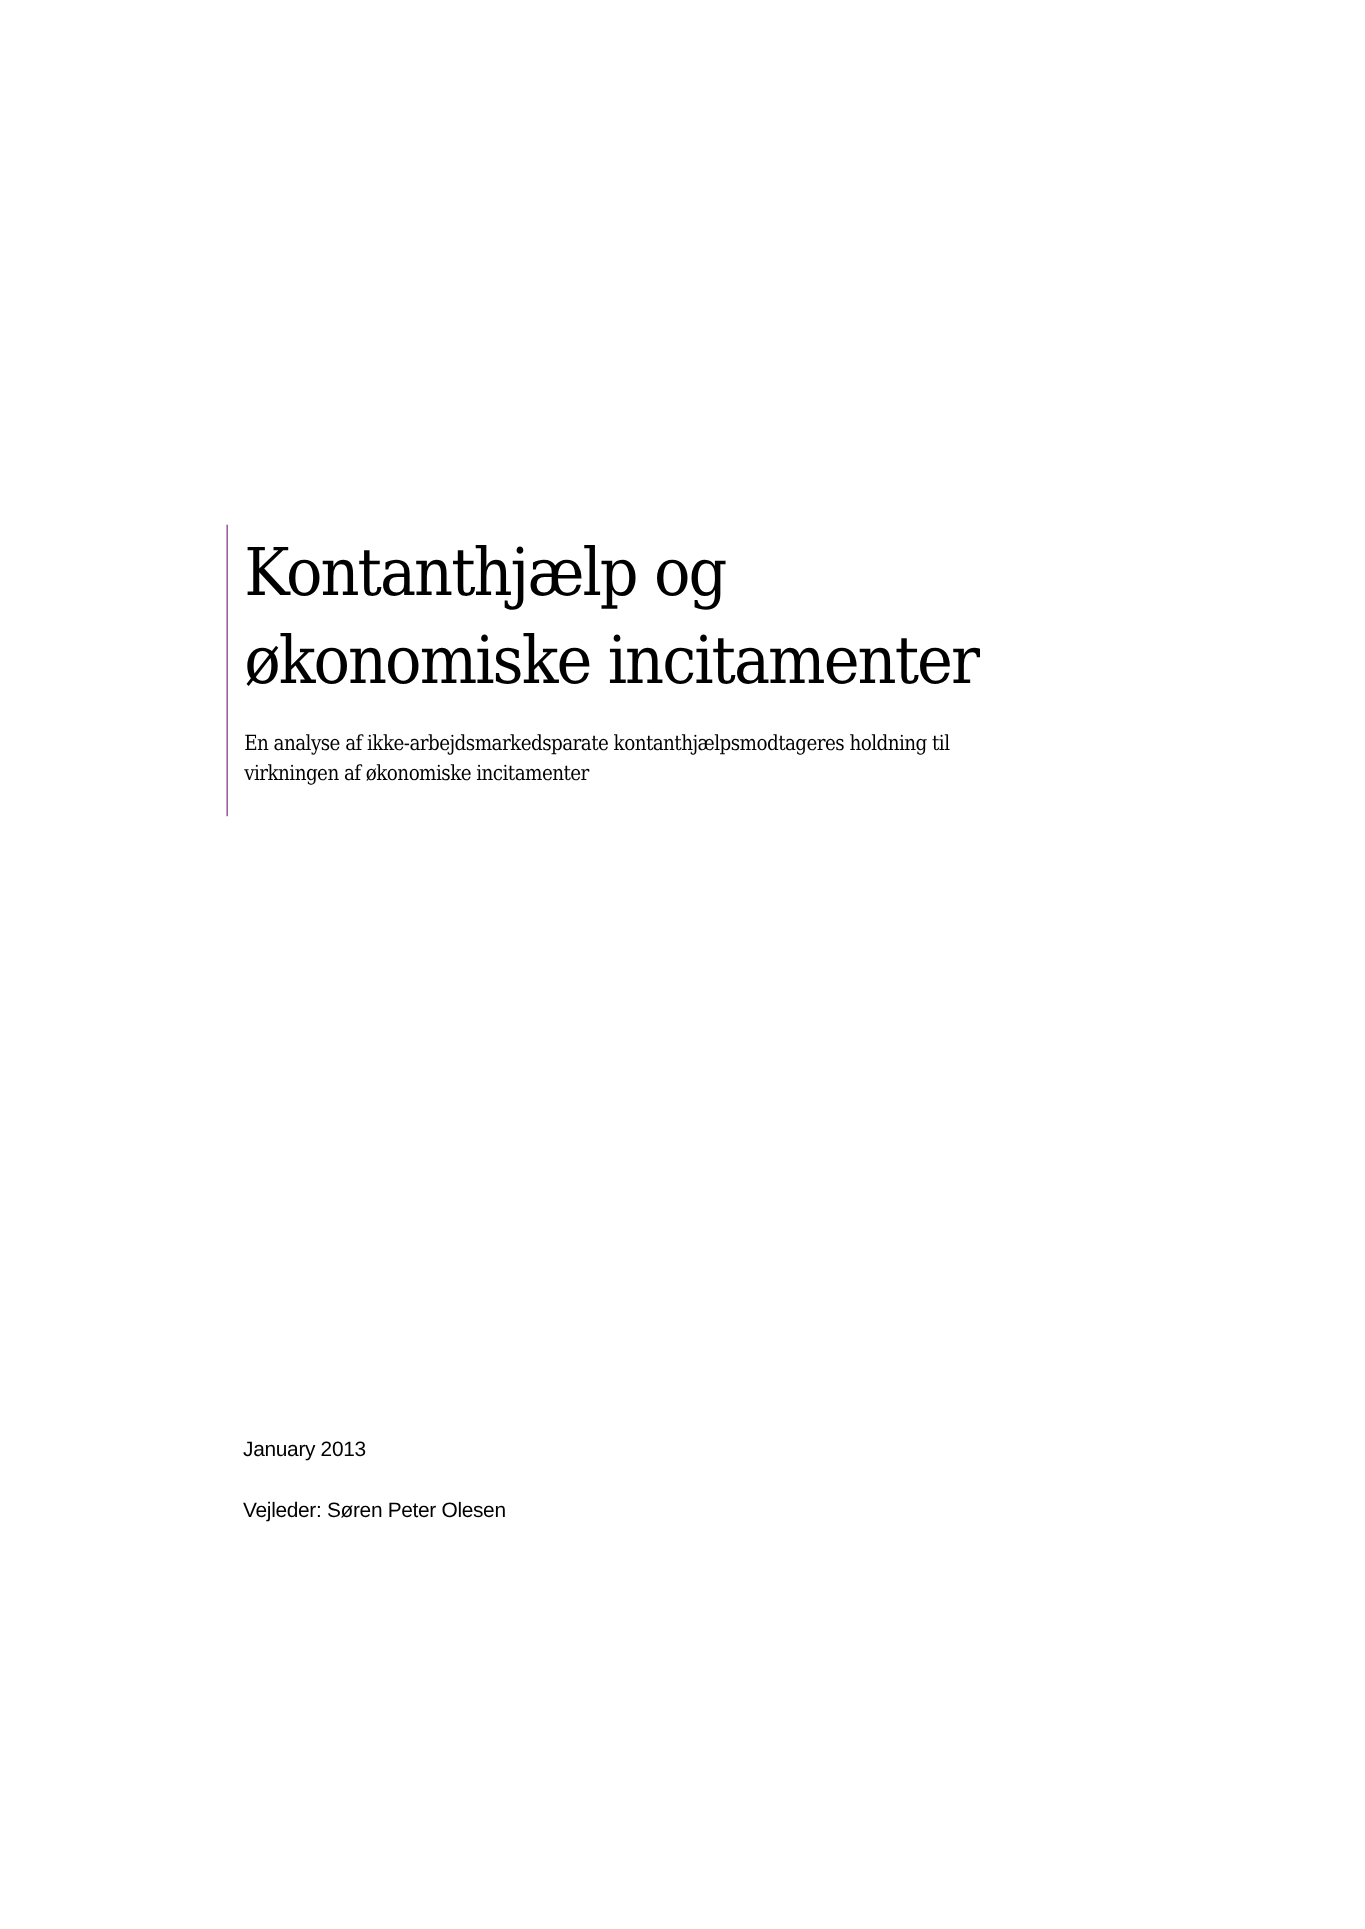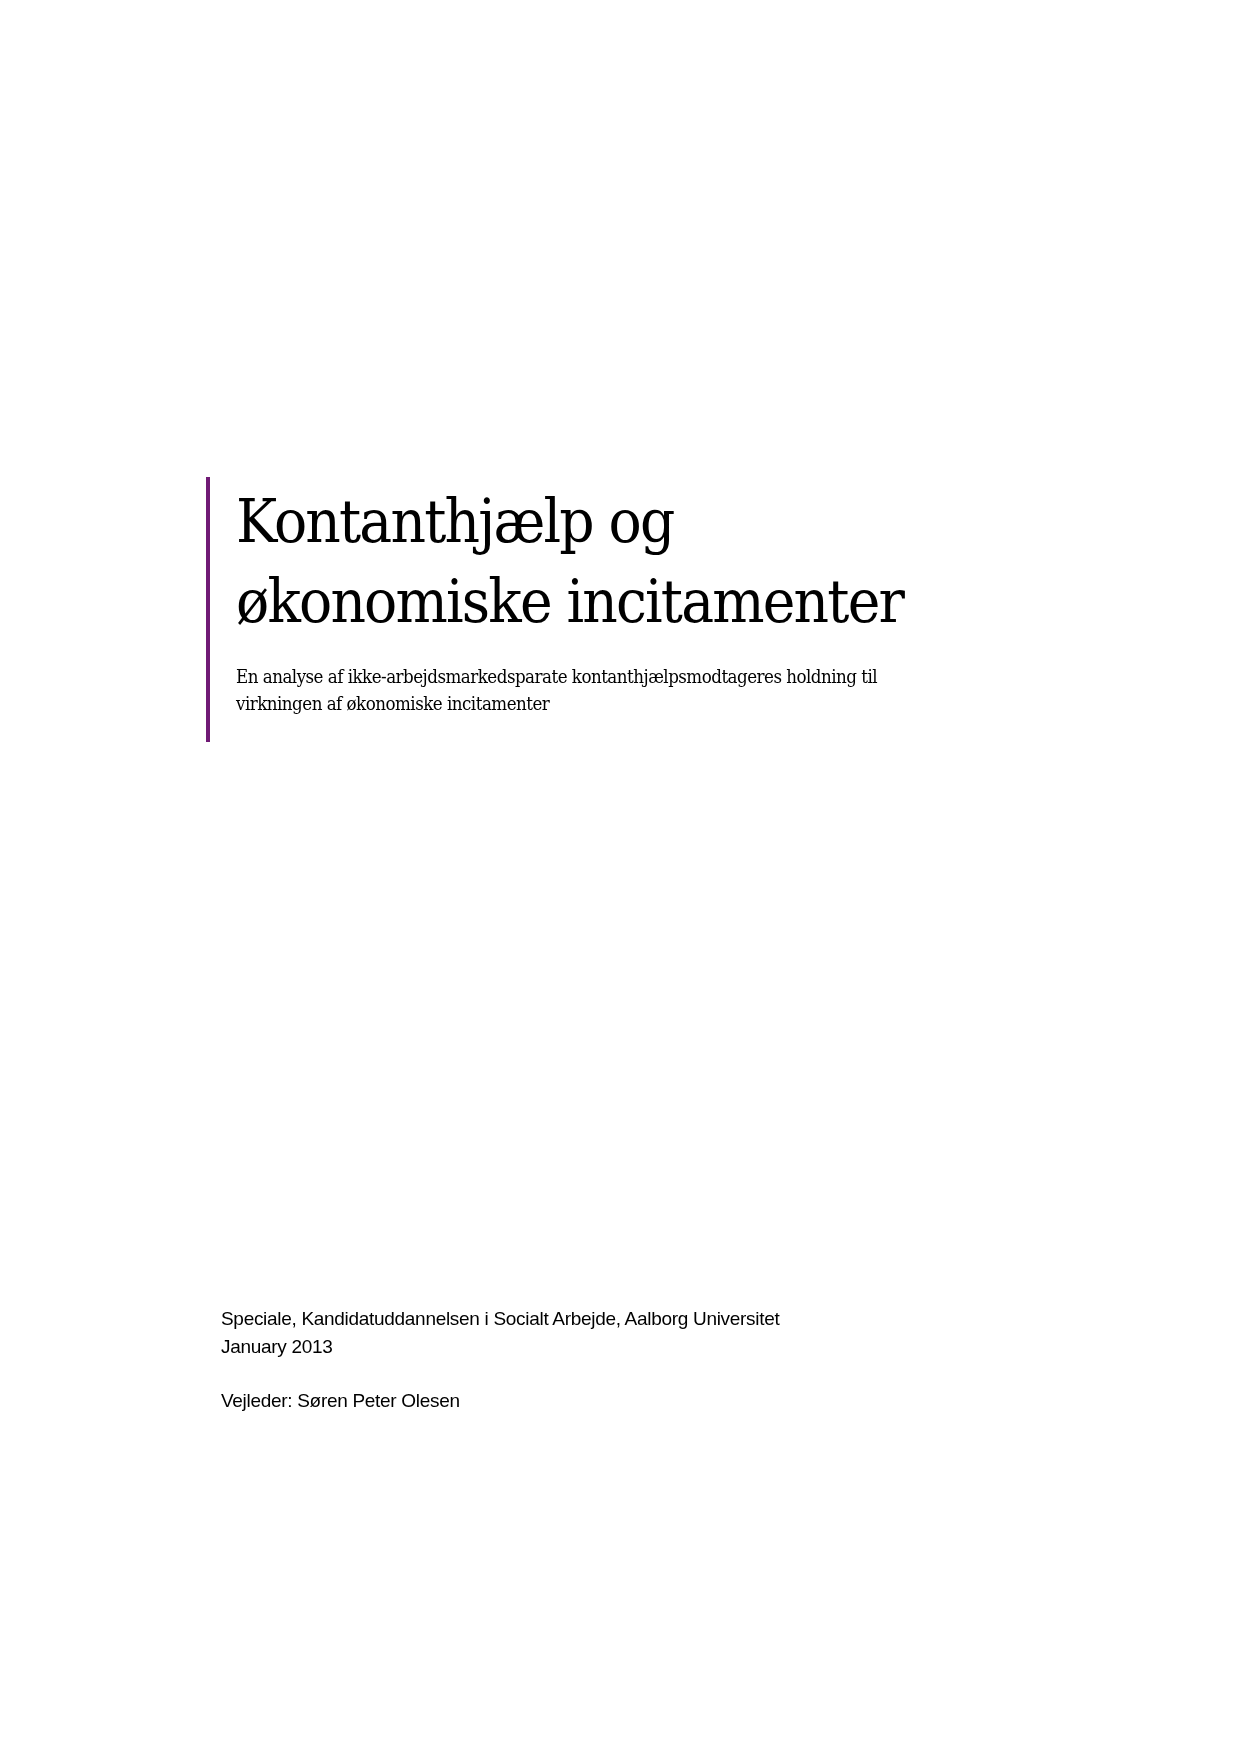--- a/index.html
+++ b/index.html
@@ -13,22 +13,22 @@
       position: relative;
       overflow: hidden;
       color: #000000;
     }
     .title-block {
       position: absolute;
       left: 206px;
       top: 477px;
       width: 850px;
       height: 265px;
-      border-left: 4px solid #701a75;
-      padding-left: 26px;
+      border-left: 1px solid #701a75;
+      padding-left: 15px;
       box-sizing: border-box;
     }
     .title {
       font-family: "DejaVu Serif", serif;
       font-size: 60px;
       line-height: 80px;
       margin: 0;
       padding-top: 4px;
       font-weight: normal;
       letter-spacing: -2px;
@@ -72,17 +72,16 @@
     <span class="meta-line">Kontanthjælp og</span>
     <span class="meta-line">økonomiske incitamenter</span>
   </h1>
   <p class="subtitle">
     <span class="meta-line">En analyse af ikke-arbejdsmarkedsparate kontanthjælpsmodtageres holdning til</span>
     <span class="meta-line">virkningen af økonomiske incitamenter</span>
   </p>
 </div>
 
 <div class="meta-block">
-  <span class="meta-line">Speciale, Kandidatuddannelsen i Socialt Arbejde, Aalborg Universitet</span>
   <span class="meta-line">January 2013</span>
   <div class="gap"></div>
   <span class="meta-line">Vejleder: Søren Peter Olesen</span>
 </div>
 
 </body></html>

